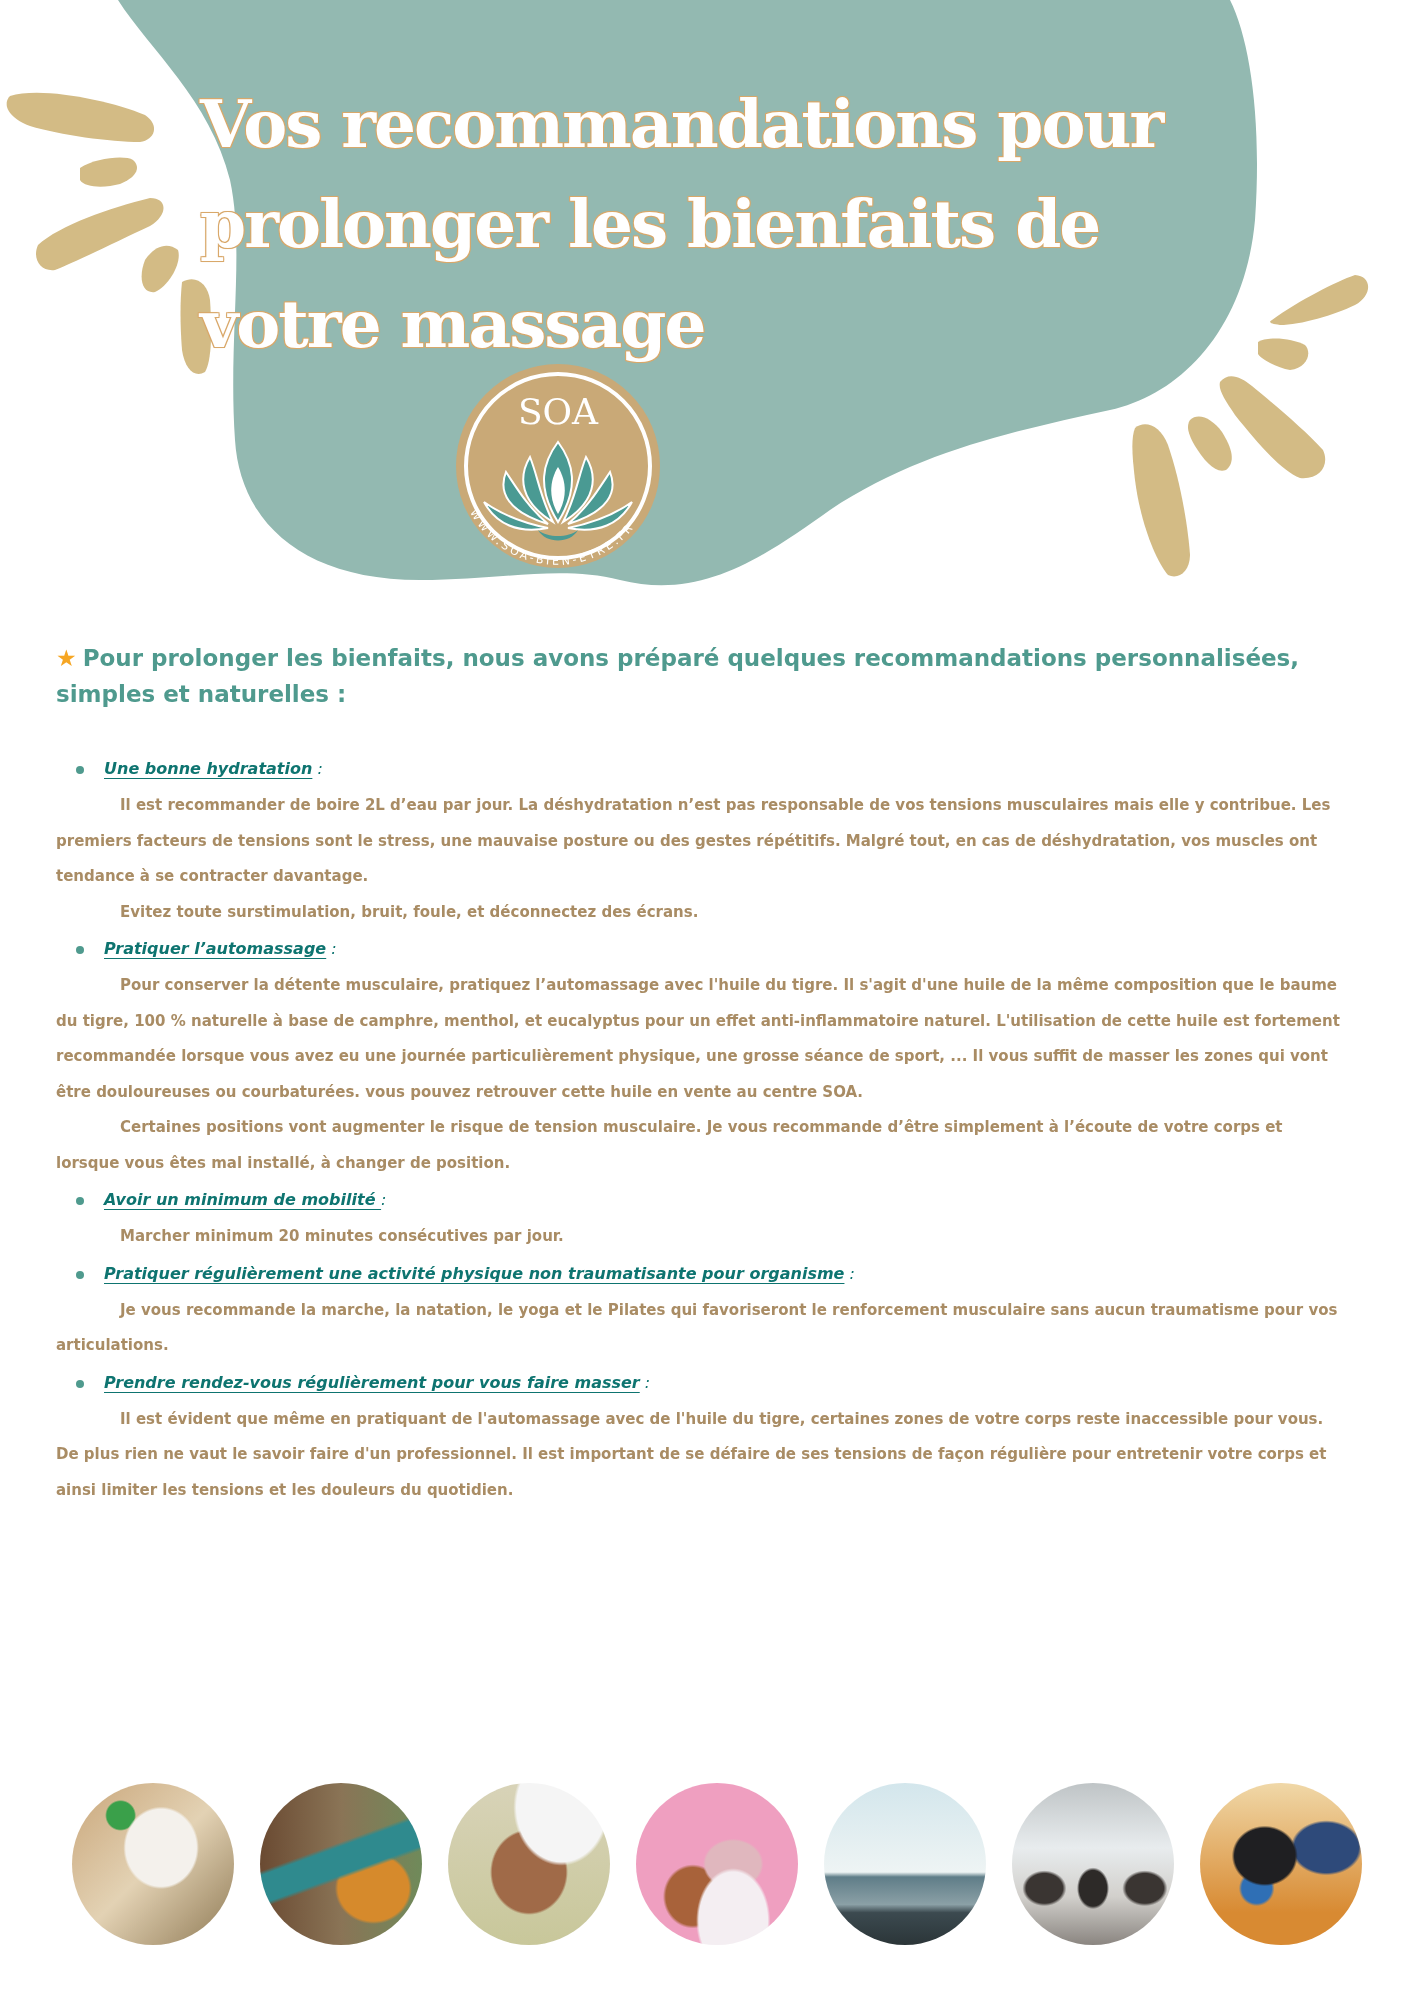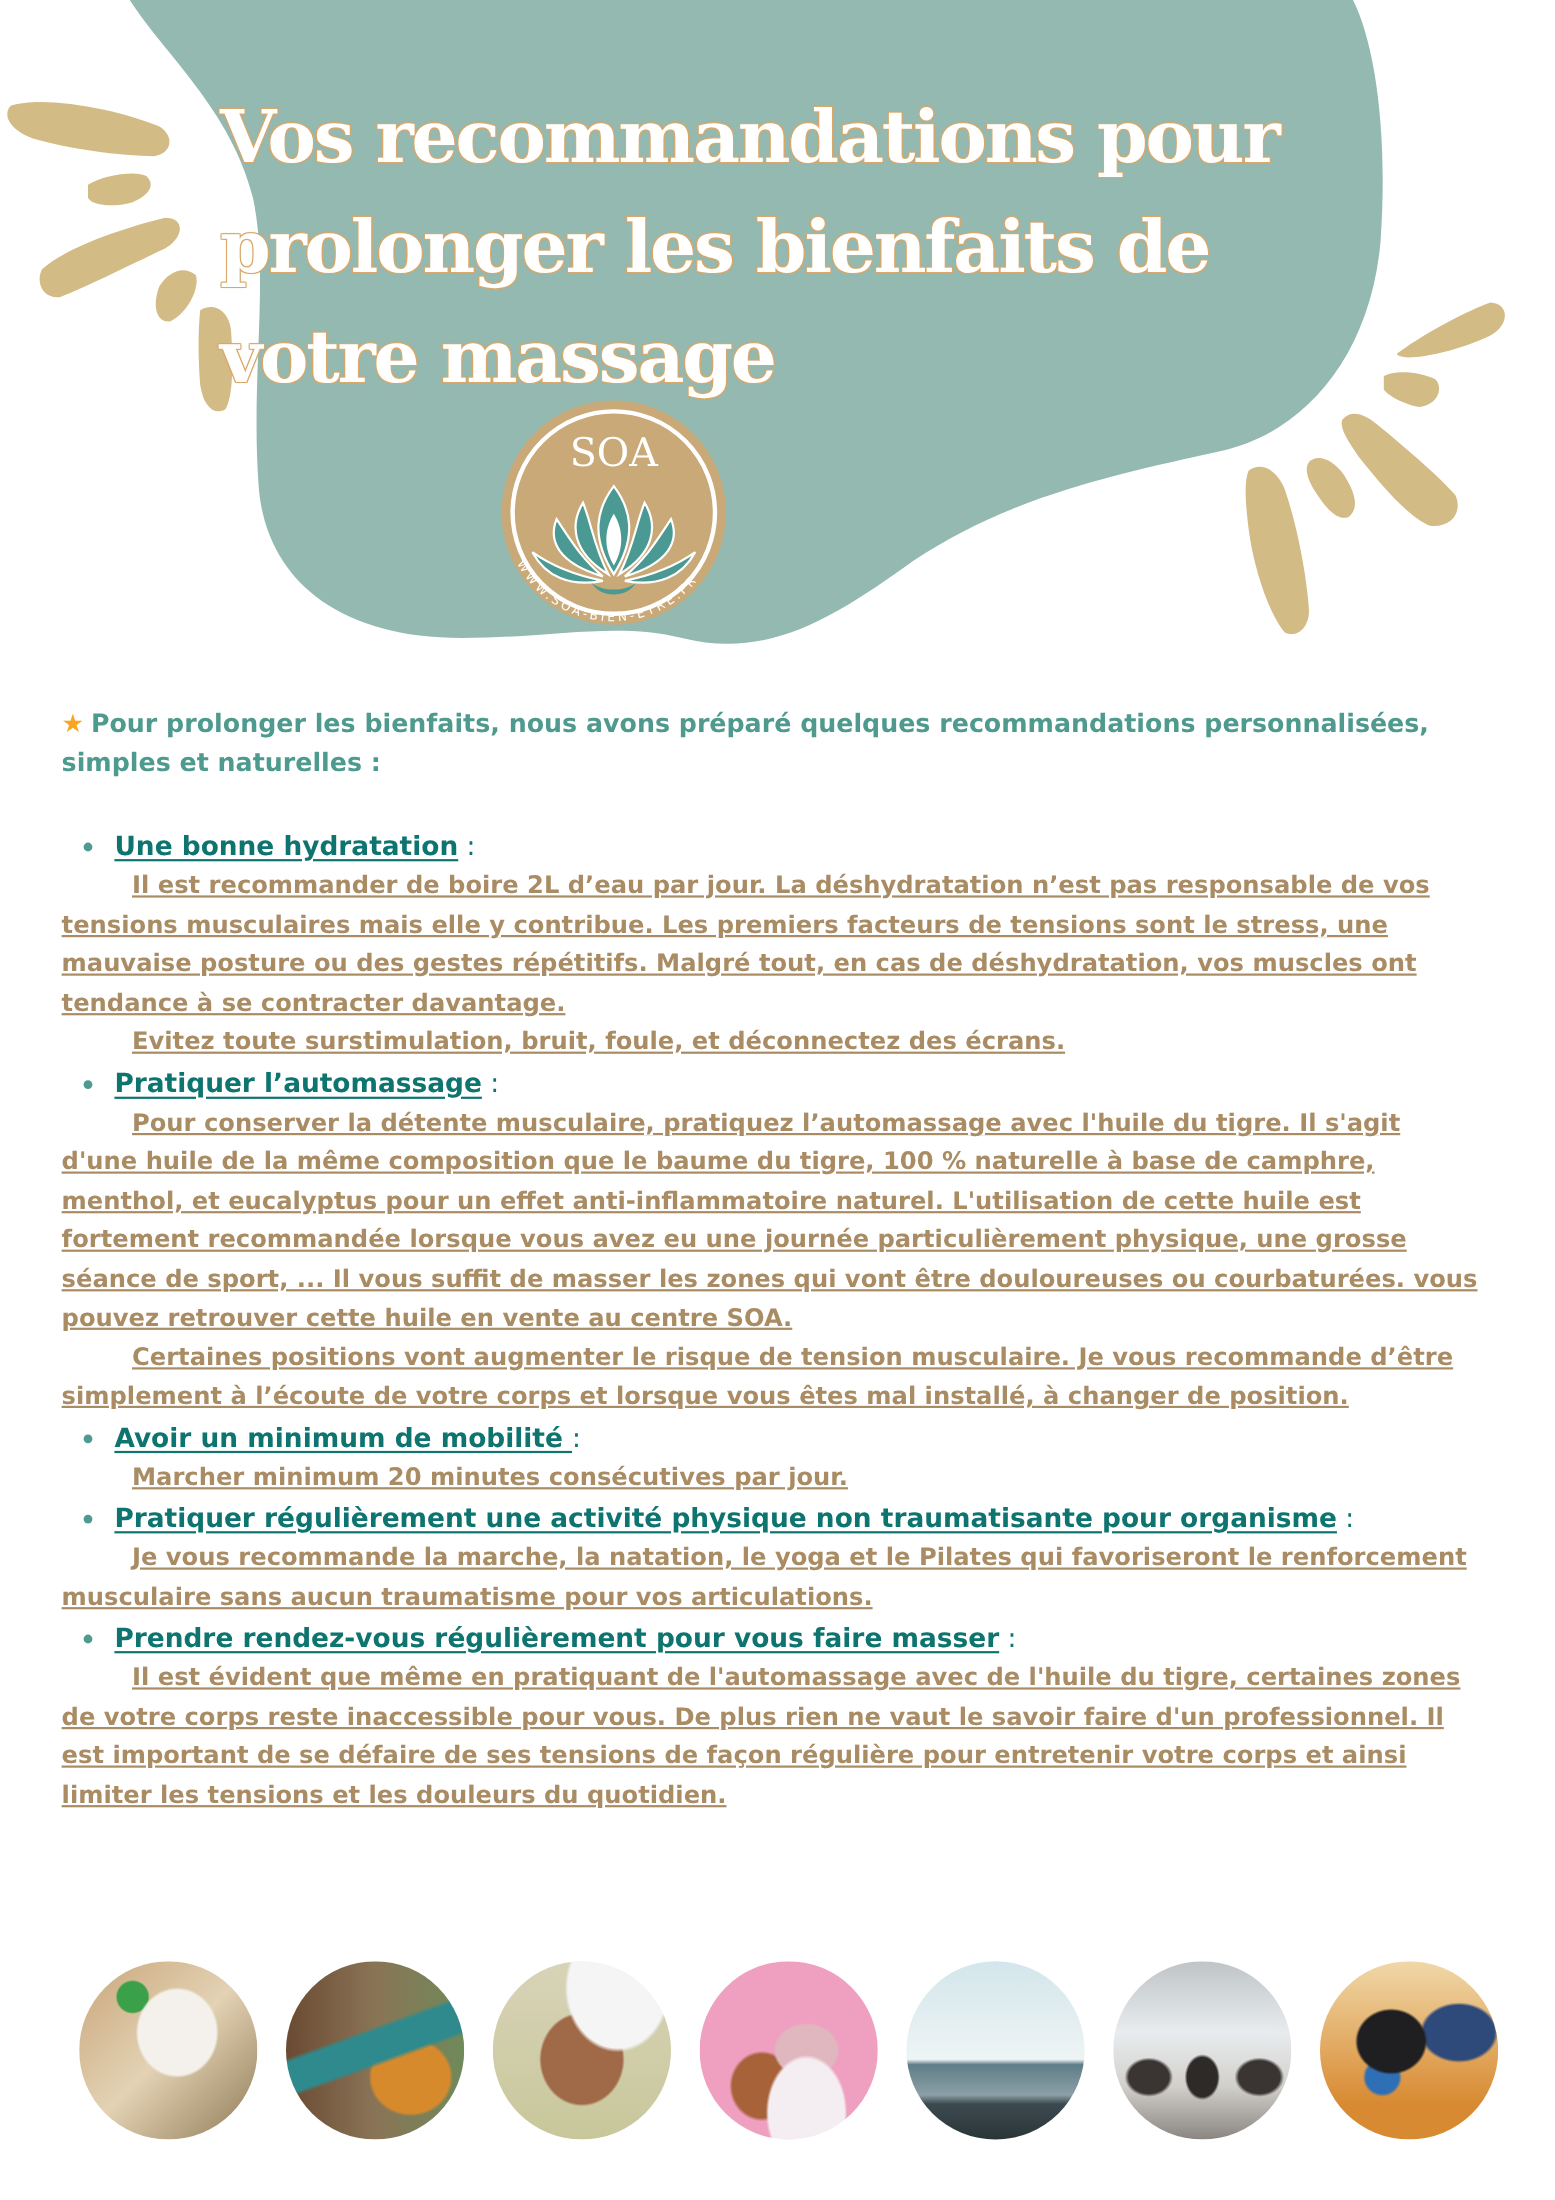--- a/index.html
+++ b/index.html
@@ -10,25 +10,25 @@
            font-family: "DejaVu Serif", serif; font-size: 66px; line-height: 100px;
            color: #ffffff; letter-spacing: -2px;
            text-shadow: 0 0 2px #d9a86a, 1px 1px 0 #d9a86a, -1px -1px 0 #d9a86a, 1px -1px 0 #d9a86a, -1px 1px 0 #d9a86a; }
   .title span { display: block; }
   .logo { position: absolute; left: 448px; top: 362px; width: 220px; height: 220px; }
   .content { position: absolute; left: 56px; top: 640px; width: 1290px; }
   .intro { color: #4f9a8e; font-size: 23px; line-height: 36px; font-weight: bold; margin: 0 0 38px 0; }
   .intro .star { color: #f6a623; margin-right: 6px; }
   ul.recs { list-style: none; margin: 0; padding: 0; }
   ul.recs li { margin: 0; padding: 0; }
-  .rec-head { position: relative; padding-left: 48px; font-size: 24px; line-height: 38px; font-weight: bold; }
+  .rec-head { position: relative; padding-left: 48px; font-size: 16px; line-height: 38px; font-weight: bold; font-style: italic; }
   .rec-head .bullet { position: absolute; left: 20px; top: 16px; width: 8px; height: 8px; border-radius: 50%; background: #4f9a8e; }
   .rec-title { color: #0e7470; text-decoration: underline; text-underline-offset: 4px; cursor: pointer; }
   .rec-colon { color: #0e7470; font-weight: normal; }
-  .rec-body { color: #a98c64; font-size: 22px; line-height: 35.5px; font-weight: bold; text-indent: 64px; margin: 0; text-decoration: underline; }
+  .rec-body { color: #a98c64; font-size: 15px; line-height: 35.5px; font-weight: bold; text-indent: 64px; margin: 0; }
   .photos { position: absolute; left: 72px; top: 1783px; width: 1290px; height: 165px; display: flex; justify-content: space-between; }
   .photo { width: 162px; height: 162px; border-radius: 50%; overflow: hidden; position: relative; }
 </style>
 </head>
 <body>
 
 <svg class="deco" viewBox="0 0 1414 620" xmlns="http://www.w3.org/2000/svg">
   <path fill="#93b9b1" d="M118,0 L1230,0 C1250,40 1262,120 1255,220 C1245,330 1180,395 1110,410 C1020,430 920,450 830,510 C760,560 700,600 620,580 C560,565 500,580 420,580 C300,580 240,520 235,440 C228,340 245,250 230,180 C210,100 150,50 118,0 Z"></path>
   <g fill="#d3bb85">
     <path d="M10,96 C40,86 110,100 145,115 C160,125 155,140 140,142 C110,142 60,135 30,126 C8,118 2,104 10,96 Z"></path>

